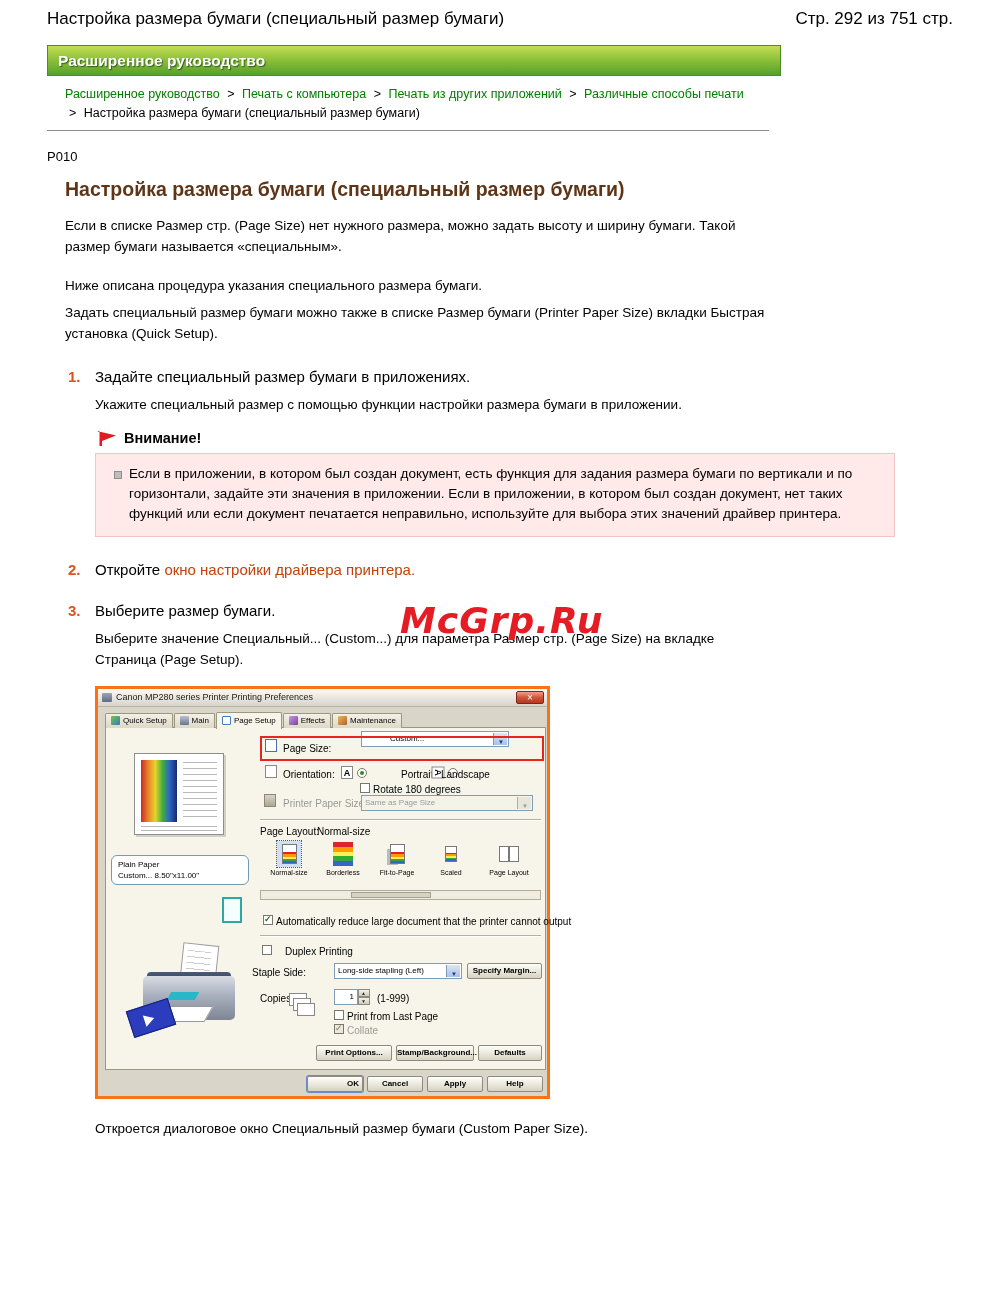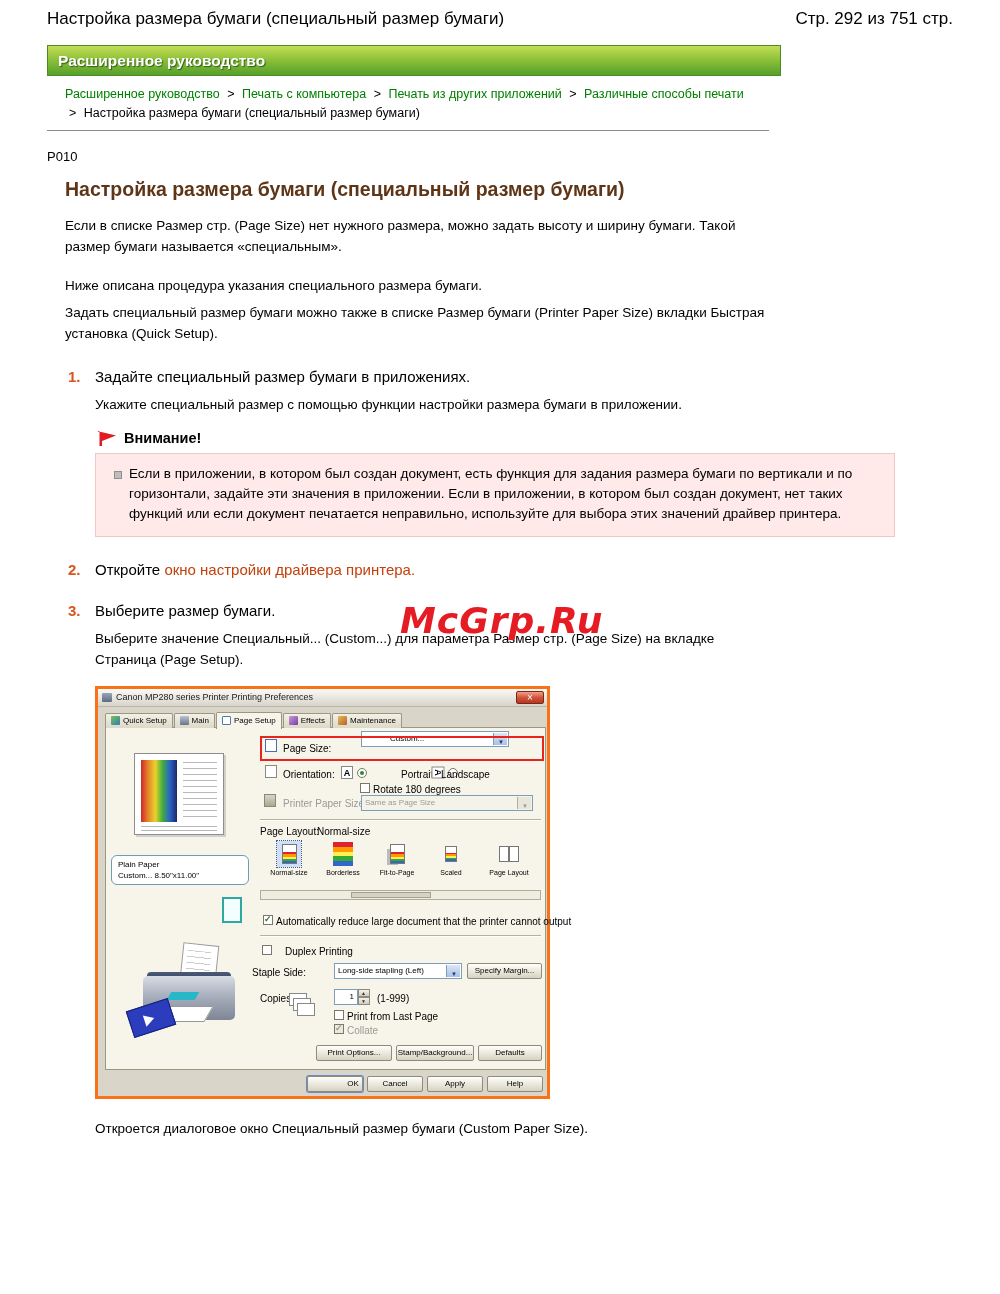--- a/index.html
+++ b/index.html
@@ -159,21 +159,21 @@
     background:linear-gradient(90deg,#fff 0 46%,#777 46% 54%,#fff 54% 100%); }
   .thumb-label { position:absolute; top:142px; width:54px; font-size:7px; text-align:center; white-space:nowrap; }
 
   .hscroll { position:absolute; left:155px; top:163px; width:281px; height:10px;
     background:#efede0; border:1px solid #b0ac9a; }
   .hscroll-thumb { position:absolute; left:90px; top:1px; width:80px; height:6px;
     background:#d7d3c4; border:1px solid #a5a190; cursor:pointer; }
 
   .btn { position:absolute; height:16px; text-align:center; line-height:14px; font-size:8px;
     background:linear-gradient(180deg,#fffef9,#e9e7db 55%,#d6d2c2); border:1px solid #8d8b7e;
-    border-radius:2px; white-space:nowrap; cursor:pointer; }
+    border-radius:2px; white-space:nowrap; cursor:pointer;font-weight:bold; }
   .btn.default { box-shadow:0 0 0 1px #6a8cc8; }
 
   .spin { position:absolute; left:229px; top:262px; width:36px; height:16px; }
   .spin-value { position:absolute; left:0; top:0; width:24px; height:16px; background:#fff;
     border:1px solid #7f9db9; text-align:right; padding-right:3px; line-height:14px; }
   .spin-btn { position:absolute; left:24px; width:12px; height:8px;
     background:linear-gradient(180deg,#f4f3ec,#cfcbbb); border:1px solid #8d8b7e; cursor:pointer; }
   .spin-btn.up { top:0; } .spin-btn.dn { top:8px; }
   .spin-btn::after { position:absolute; left:2px; top:0; font-size:5px; line-height:7px; color:#333; }
   .spin-btn.up::after { content:"▲"; }

